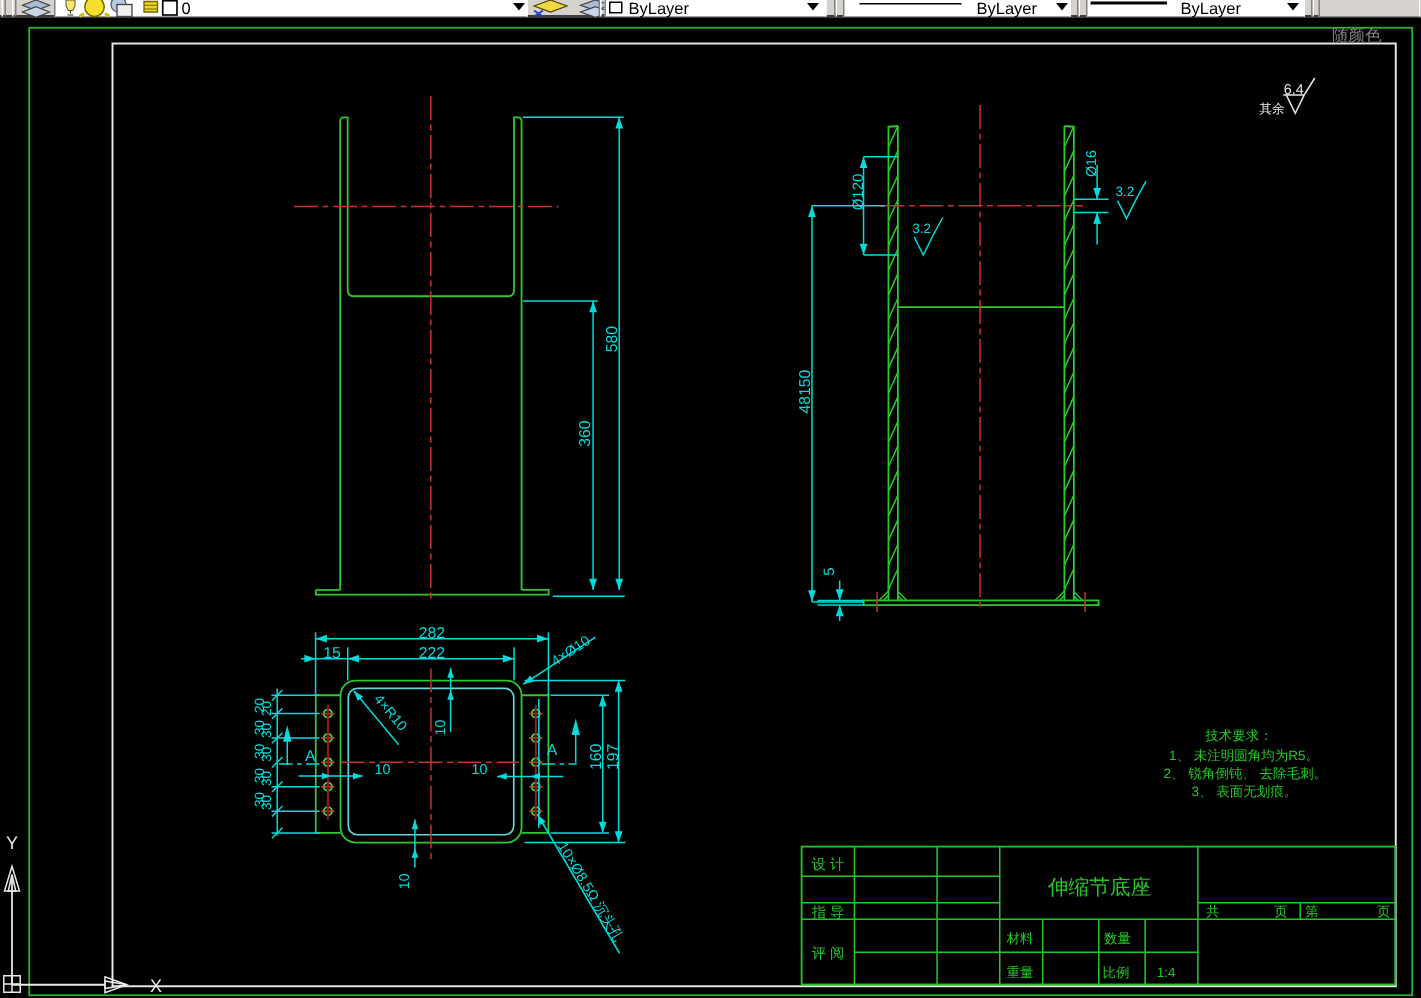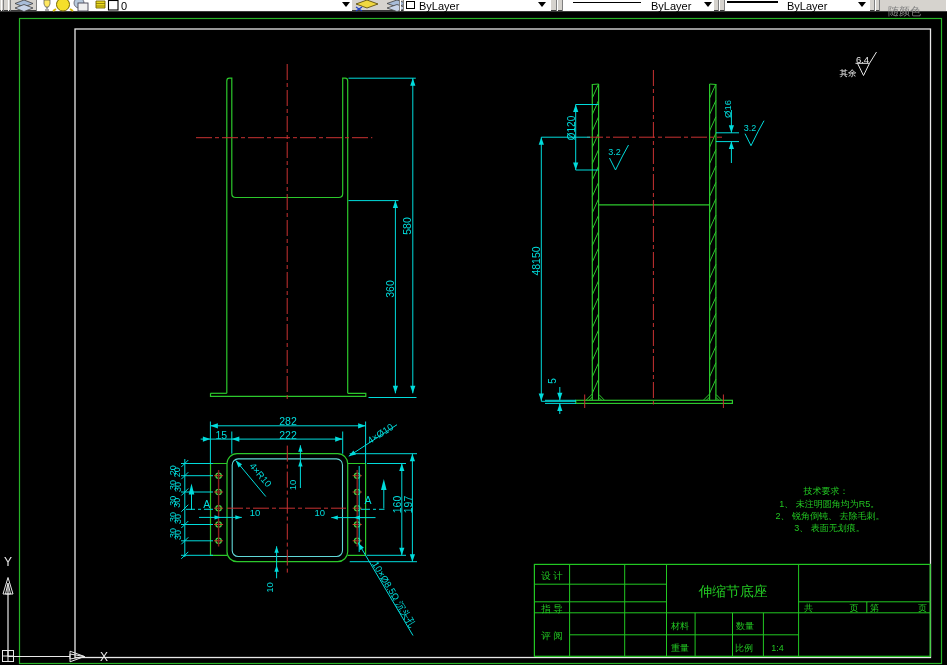--- a/index.html
+++ b/index.html
@@ -310,13 +310,13 @@
  <div style="position:absolute;left:573px;top:2px;width:68px;height:1px;background:#000"></div>
  <div class="ct" style="left:651px;top:0">ByLayer</div>
  <div class="arw" style="left:704px"></div>
  <div class="sep" style="left:718px"></div>
  <div class="combo" style="left:724px;width:146px"></div>
  <div style="position:absolute;left:727px;top:1px;width:51px;height:2px;background:#000"></div>
  <div class="ct" style="left:787px;top:0">ByLayer</div>
  <div class="arw" style="left:858px"></div>
  <div class="sep" style="left:874px"></div>
  <div class="combo" style="left:879px;width:68px;background:#d6d3ce"></div>
- <div class="ct" style="left:888px;top:4px;color:#848484">随颜色</div>
+ <div class="ct" style="left:888px;top:16px;color:#848484">随颜色</div>
 </div>
 </body></html>

